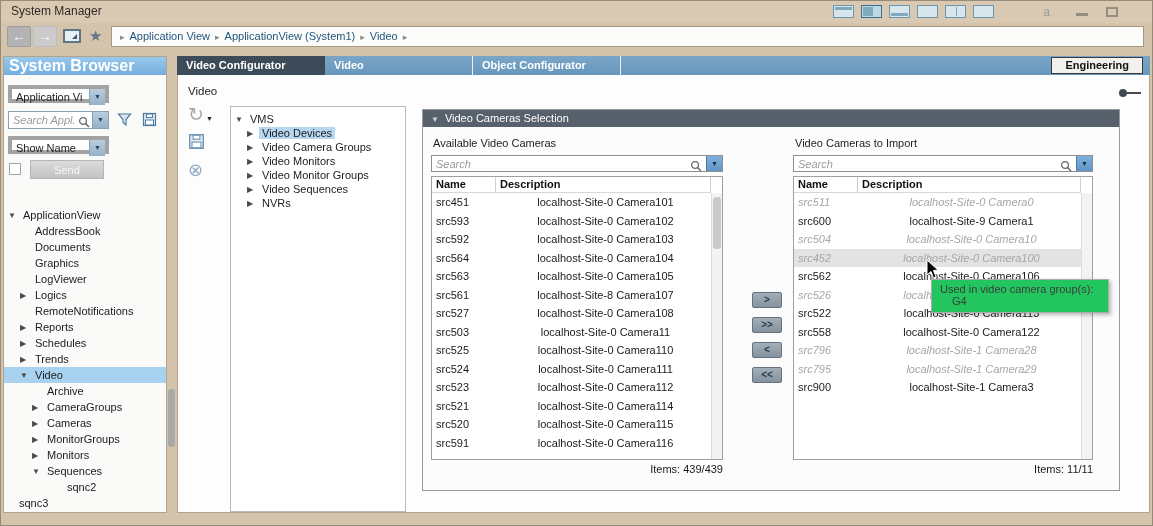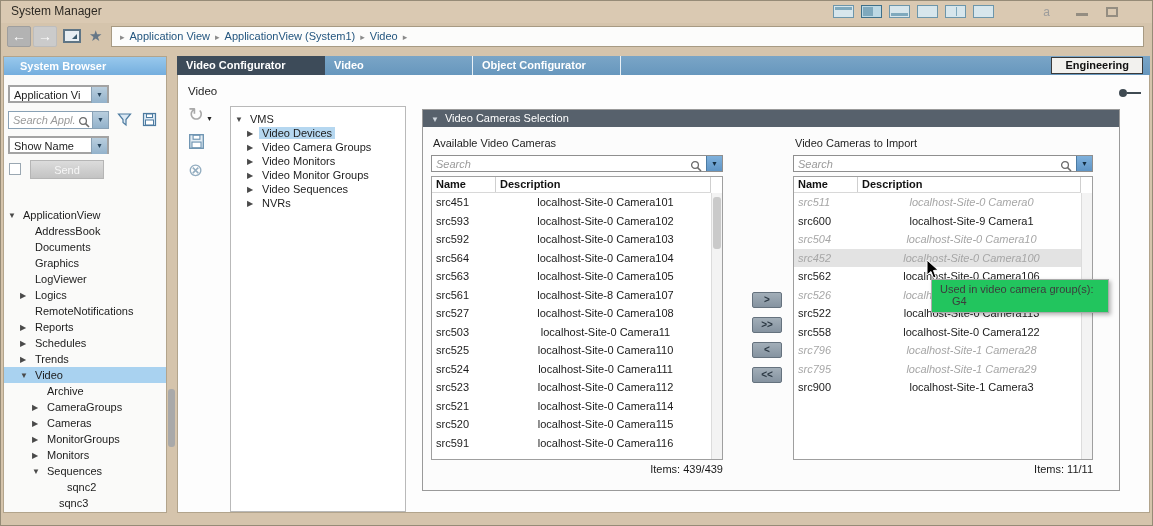--- a/index.html
+++ b/index.html
@@ -28,22 +28,22 @@
   .fwd { left: 32px; background: #cbcbcb; border: 1px solid #bdbdbd; }
   .disp-btn { position: absolute; left: 62px; top: 6px; width: 18px; height: 14px; border: 2px solid #5f7585; background: #e8eef2; }
   .disp-btn i { position: absolute; right: 2px; bottom: 2px; width: 0; height: 0; border-left: 5px solid transparent; border-bottom: 5px solid #3c5a6e; }
   .star { position: absolute; left: 88px; top: 4px; font-size: 15px; color: #667787; line-height: 18px; }
   .breadcrumb { position: absolute; left: 110px; top: 3px; right: 8px; height: 21px; background: #fcfcfb; border: 1px solid #a79a83; font-size: 11px; line-height: 19px; padding-left: 6px; white-space: nowrap; overflow: hidden; }
   .crumb { color: #24567f; margin: 0 3px; cursor: pointer; }
   .crumb-sep { color: #8a8a8a; font-size: 9px; margin: 0 2px; }
 
   
   .sidebar { position: absolute; left: 2px; top: 55px; width: 164px; height: 457px; background: #fafaf9; border: 1px solid #b2a48c; }
-  .sb-header { height: 18px; background: linear-gradient(#98c8ec, #74aede); color: #fff; font-size: 11px; font-weight: bold; line-height: 18px; padding-left: 16px; }
-  .select-box { position: absolute; left: 4px; width: 101px; height: 18px; border: 2px solid #a3a3a3; background: #fff; }
+  .sb-header { height: 18px; background: linear-gradient(#98c8ec, #74aede); color: #fff; font-size: 16px; font-weight: bold; line-height: 18px; padding-left: 5px; }
+  .select-box { position: absolute; left: 4px; width: 101px; height: 18px; border: 4px solid #a3a3a3; background: #fff; }
   .sb-view { top: 28px; } .sb-show { top: 79px; }
   .sel-text { position: absolute; left: 4px; top: 2px; font-size: 11px; color: #222; white-space: nowrap; overflow: hidden; width: 78px; }
   .dd { position: absolute; right: 0; top: 0; width: 16px; height: 16px; background: linear-gradient(#b9cede, #93b2cb); border-left: 1px solid #89a1b5; color: #27445c; font-size: 7px; text-align: center; line-height: 16px; }
   .search-box { position: absolute; left: 4px; top: 54px; width: 101px; height: 18px; border: 1px solid #89a1b5; background: #fff; }
   .search-box input { position: absolute; left: 0; top: 0; width: 66px; height: 16px; border: none; outline: none; font: 11px "Liberation Sans", sans-serif; padding-left: 4px; background: transparent; }
   input::placeholder { color: #9a9a9a; font-style: italic; }
   .mag { position: absolute; right: 18px; top: 2px; width: 12px; height: 12px; }
   .funnel { position: absolute; left: 113px; top: 55px; }
   .floppy { position: absolute; left: 138px; top: 55px; }
   .cb { position: absolute; left: 5px; top: 106px; width: 12px; height: 12px; border: 1px solid #9aa7b2; background: #fff; }
@@ -256,21 +256,21 @@
           <span class="tree-label">Monitors</span>
         </div>
         <div class="tree-row" style="padding-left: 28px;">
           <span class="expander expanded">▼</span>
           <span class="tree-label">Sequences</span>
         </div>
         <div class="tree-row" style="padding-left: 48px;">
           <span class="expander none"></span>
           <span class="tree-label">sqnc2</span>
         </div>
-        <div class="tree-row" style="padding-left: 40px; text-align: right;">
+        <div class="tree-row" style=" text-align: right;">
           <span class="expander none"></span>
           <span class="tree-label">sqnc3</span>
         </div>
       </div>
   </div>
   <div class="sb-scroll">
       <i class="sb-thumb"></i>
     </div>
 
   <div class="tabbar">

